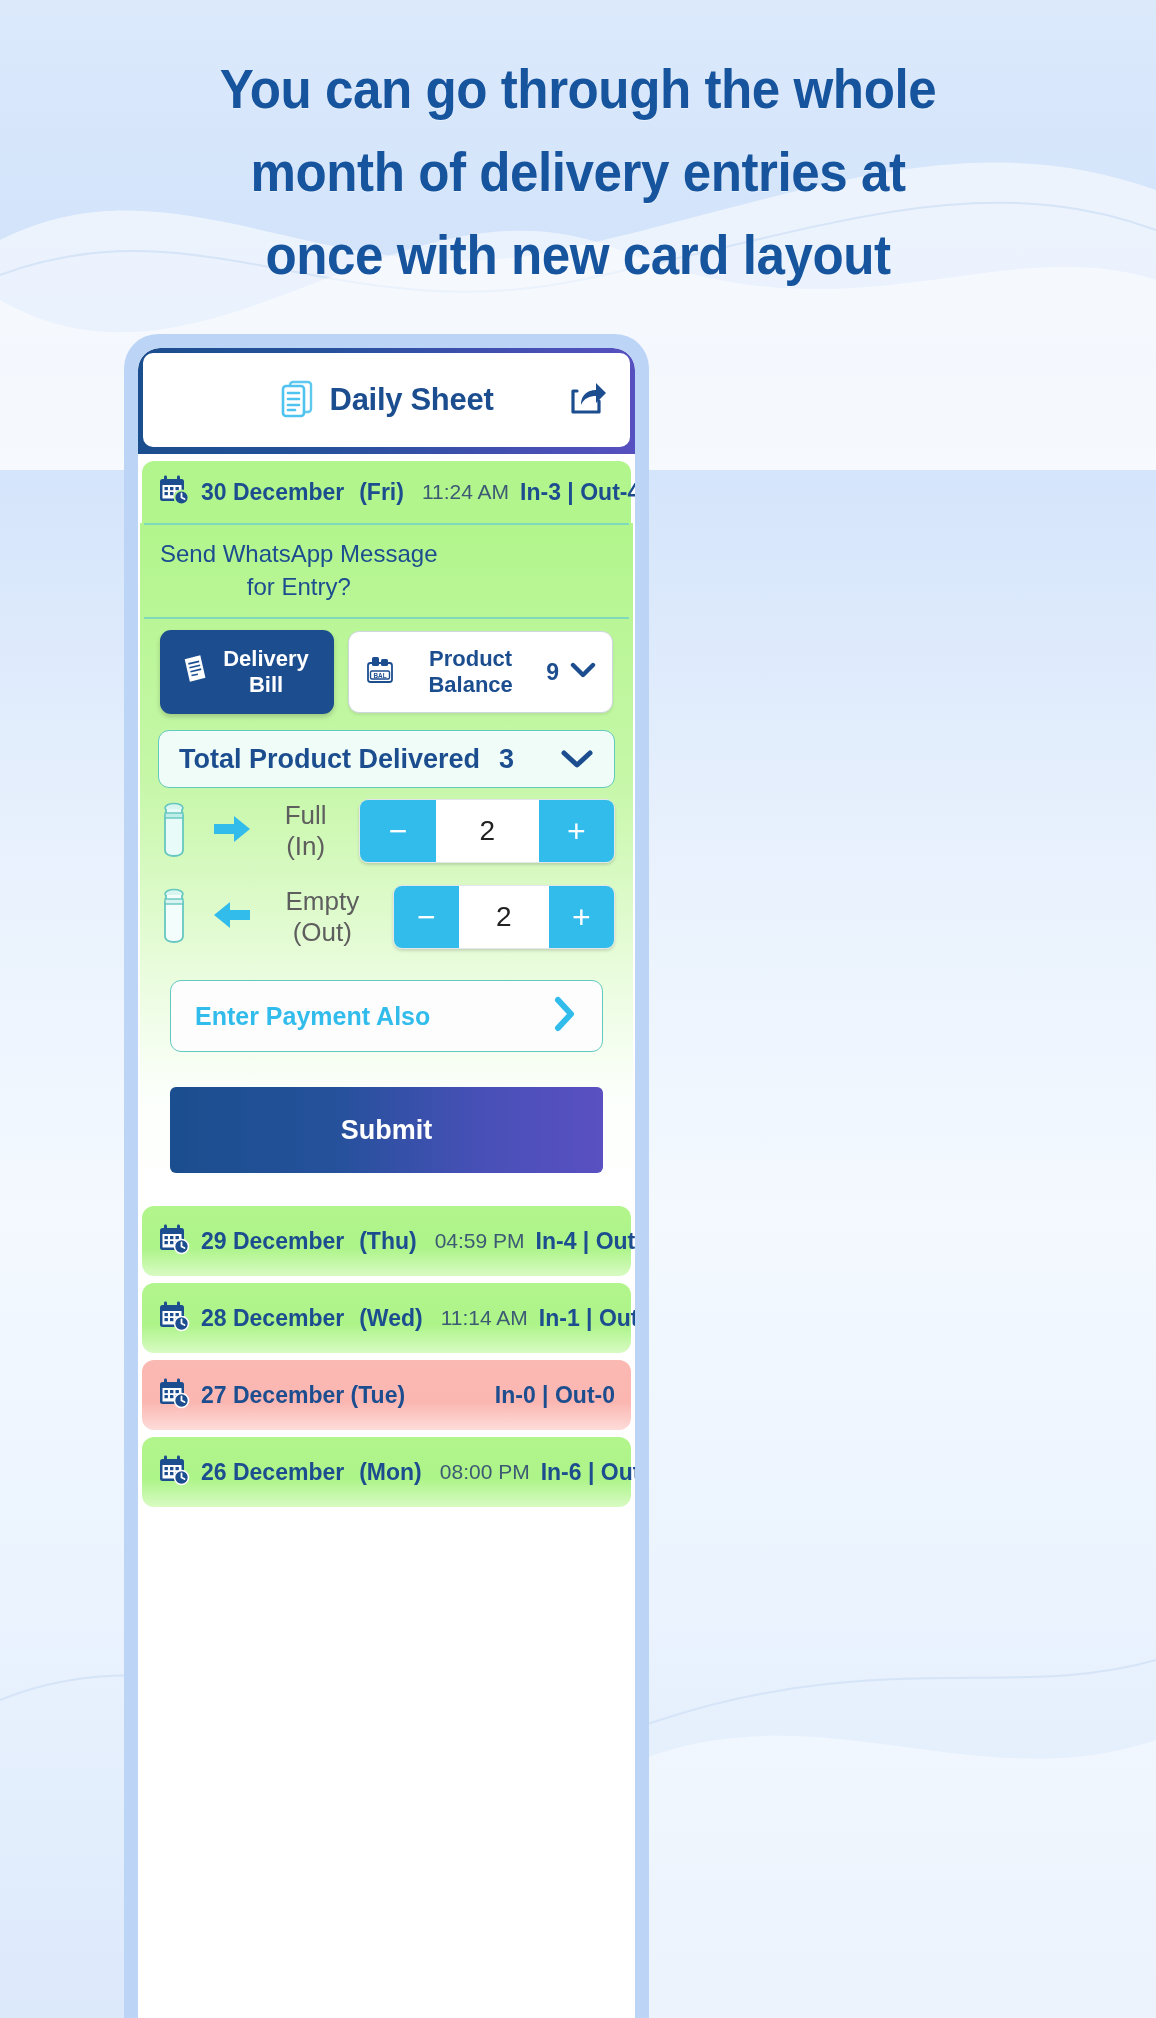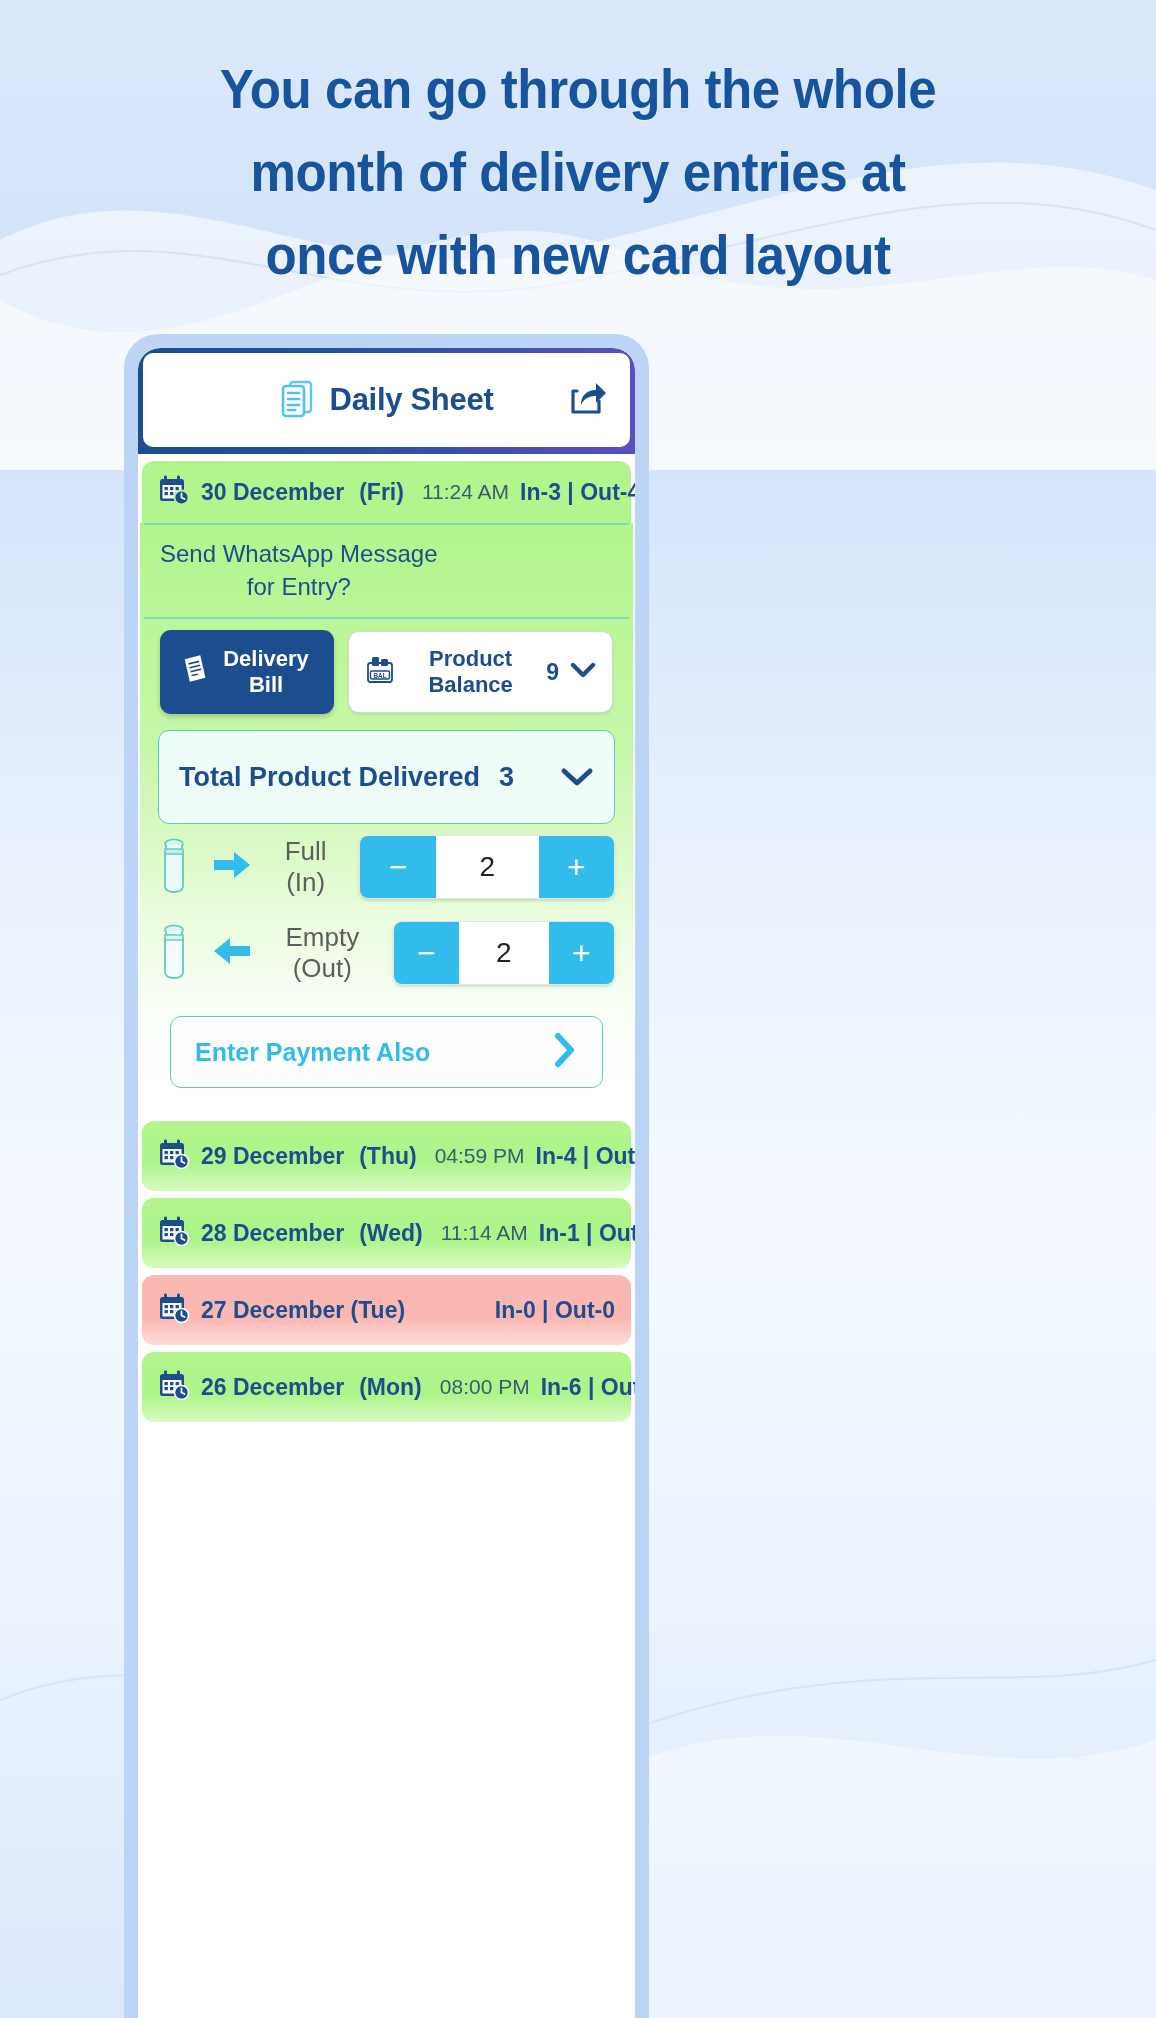--- a/index.html
+++ b/index.html
@@ -235,21 +235,21 @@
     box-shadow: 0 2px 3px rgba(0,0,0,0.08);
     cursor: pointer;
   }
   .tab-bal .bal-count { margin-left: auto; font-size: 23px; }
 
   .total-row {
     margin: 2px 18px 0 18px;
     background: #f0fcf7;
     border: 1.5px solid #62c9bf;
     border-radius: 11px;
-    height: 94px;
+    height: 58px;
     display: flex;
     align-items: center;
     padding: 0 20px;
     cursor: pointer;
   }
   .total-label { color: #1c4e8f; font-weight: bold; font-size: 27px; }
   .total-val { margin-left: auto; color: #1c4e8f; font-weight: bold; font-size: 27px; }
   .total-chev { margin-left: 46px; display: flex; }
 
   .delivered-row {
@@ -507,20 +507,21 @@
 
     <div class="payment-row">
       <span class="payment-label">Enter Payment Also</span>
       <span class="payment-chev">
         <svg width="26" height="36" viewBox="0 0 26 36">
           <path d="M6,4 L19,18 L6,32" fill="none" stroke="#32bcec" stroke-width="6" stroke-linecap="round" stroke-linejoin="round"></path>
         </svg>
       </span>
     </div>
 
+    <div class="submit-btn">Submit</div>
 
     <div class="card-tail"></div>
   </div>
 
   <div id="entry-list">
   <div class="date-row green">
     <span>
       <svg width="32" height="32" viewBox="0 0 32 32">
         <rect x="2" y="5" width="24" height="22" rx="2.5" fill="#1c4e8f"></rect>
         <rect x="4.5" y="11" width="19" height="13.5" fill="#ffffff"></rect>

